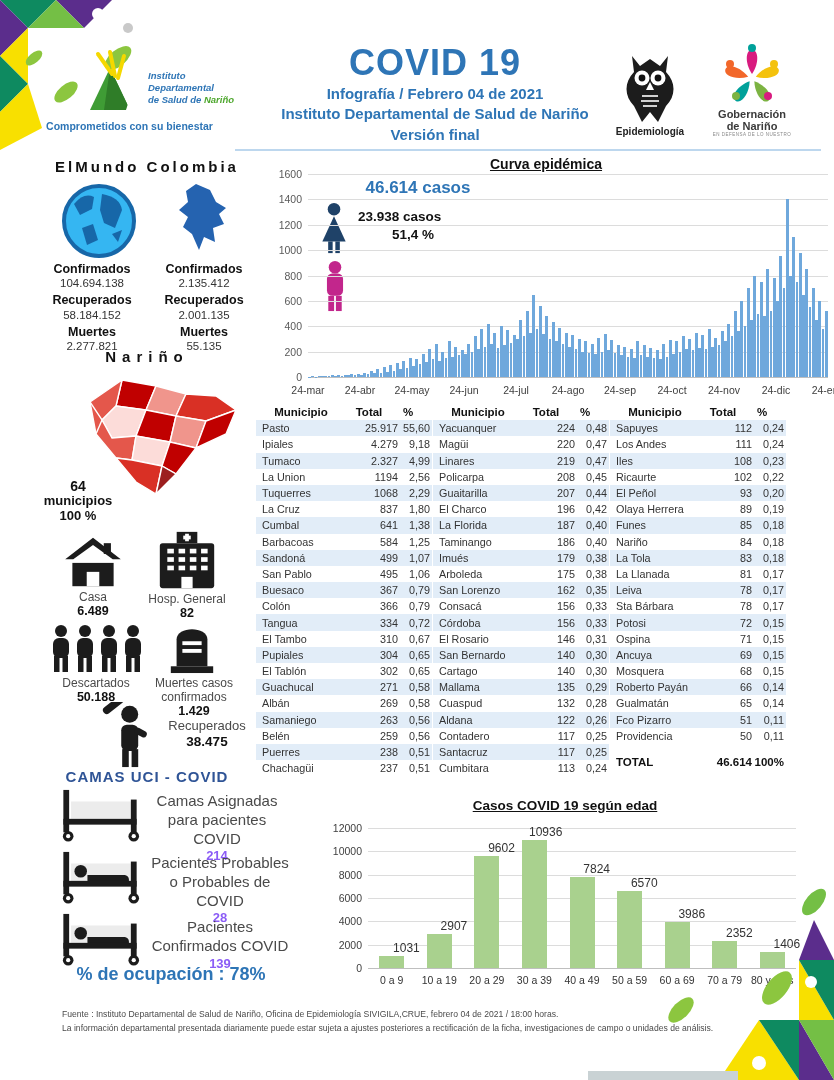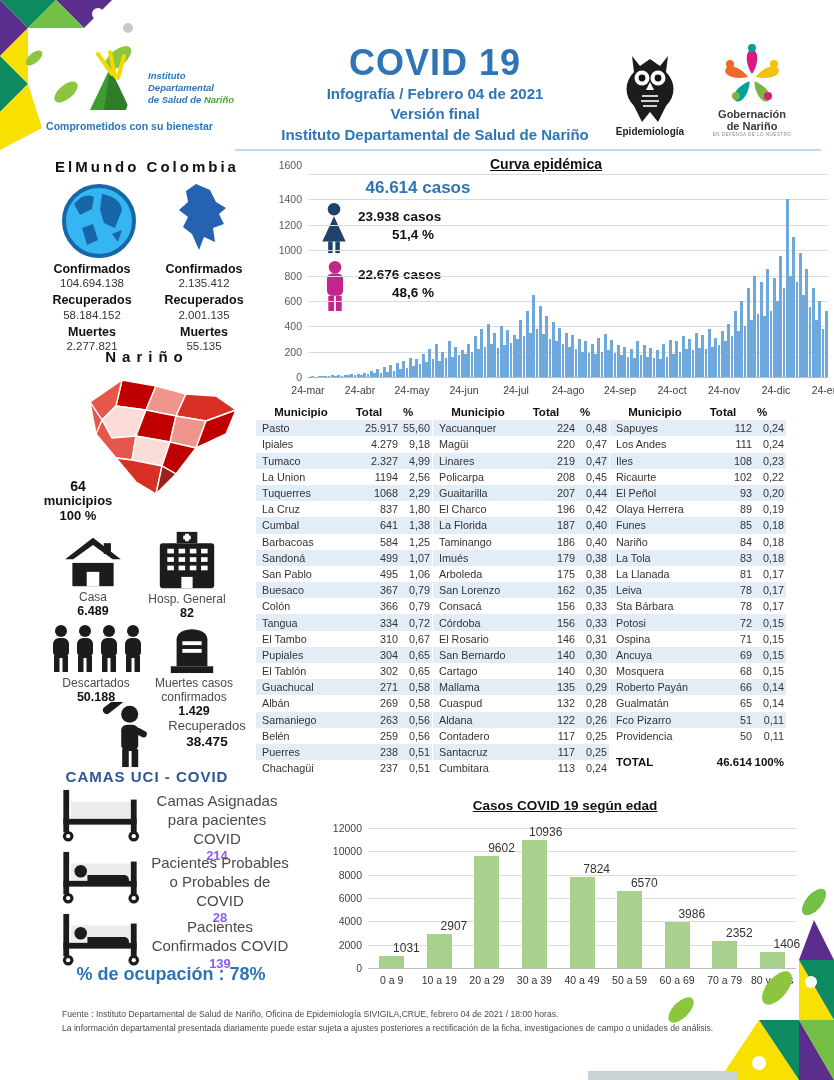--- a/index.html
+++ b/index.html
@@ -94,22 +94,22 @@
   <div class="abs idsn-text" style="left:148px;top:70px;width:110px;">
     <div>Instituto</div>
     <div>Departamental</div>
     <div><span>de Salud de</span> <span class="idsn-green">Nariño</span></div>
   </div>
   <div class="abs idsn-tag ctr" style="left:22px;top:120px;width:215px;">Comprometidos con su bienestar</div>
 
   <div class="abs ctr" style="left:240px;top:42px;width:390px;">
     <div class="hdr-title blue">COVID 19</div>
     <div class="hdr-sub blue">Infografía / Febrero 04 de 2021</div>
+    <div class="hdr-sub blue">Instituto Departamental de Salud de Nariño</div>
     <div class="hdr-sub blue">Versión final</div>
-    <div class="hdr-sub blue">Instituto Departamental de Salud de Nariño</div>
   </div>
 
   <svg class="abs" style="left:618px;top:50px;" width="64" height="76" viewBox="0 0 64 76">
     <path d="M14 6 L22 16 L32 9 L42 16 L50 6 L48 22 C58 32 58 46 48 56 L40 72 L32 62 L24 72 L16 56 C6 46 6 32 16 22 Z" fill="#1c1c1c"></path>
     <circle cx="24" cy="28" r="7.5" fill="#fff"></circle>
       <circle cx="40" cy="28" r="7.5" fill="#fff"></circle>
     <circle cx="24" cy="28" r="3.4" fill="#111"></circle>
       <circle cx="40" cy="28" r="3.4" fill="#111"></circle>
     <polygon points="32,32 28,40 36,40" fill="#fff"></polygon>
     <g stroke="#fff" stroke-width="1.6">
@@ -367,43 +367,39 @@
       <div class="ctr" style="width:110px;">51,4 %</div>
     </div>
     <svg class="abs" style="left:60px;top:104px;" width="34" height="52" viewBox="0 0 38 58">
       <g fill="#c2268c">
         <circle cx="19" cy="8" r="7"></circle>
         <rect x="10" y="15" width="18" height="25" rx="6"></rect>
         <rect x="11.5" y="40" width="6.5" height="17"></rect>
           <rect x="20" y="40" width="6.5" height="17"></rect>
       </g>
     </svg>
-    <div class="abs epi-sex" style="left:100px;top:110px;width:140px;">
-      <div>22.676 casos</div>
-      <div class="ctr" style="width:110px;">48,6 %</div>
-    </div>
     <div class="abs" id="epi-plot" style="left:0;top:0;width:576px;height:250px;">
         <div class="epi-base" style="left: 50px; top: 221px; width: 520px;"></div>
         <div class="epi-ylab" style="left: 4px; top: 215px;">0</div>
         <div class="epi-grid" style="left: 50px; top: 195.625px; width: 520px;"></div>
         <div class="epi-ylab" style="left: 4px; top: 189.625px;">200</div>
         <div class="epi-grid" style="left: 50px; top: 170.25px; width: 520px;"></div>
         <div class="epi-ylab" style="left: 4px; top: 164.25px;">400</div>
         <div class="epi-grid" style="left: 50px; top: 144.875px; width: 520px;"></div>
         <div class="epi-ylab" style="left: 4px; top: 138.875px;">600</div>
         <div class="epi-grid" style="left: 50px; top: 119.5px; width: 520px;"></div>
         <div class="epi-ylab" style="left: 4px; top: 113.5px;">800</div>
         <div class="epi-grid" style="left: 50px; top: 94.125px; width: 520px;"></div>
         <div class="epi-ylab" style="left: 4px; top: 88.125px;">1000</div>
         <div class="epi-grid" style="left: 50px; top: 68.75px; width: 520px;"></div>
         <div class="epi-ylab" style="left: 4px; top: 62.75px;">1200</div>
         <div class="epi-grid" style="left: 50px; top: 43.375px; width: 520px;"></div>
         <div class="epi-ylab" style="left: 4px; top: 37.375px;">1400</div>
         <div class="epi-grid" style="left: 50px; top: 18px; width: 520px;"></div>
-        <div class="epi-ylab" style="left: 4px; top: 3px;">1600</div>
+        <div class="epi-ylab" style="left: 4px; top: 12px;">1600</div>
         <div class="epi-bar" style="left: 50px; top: 220.75px; width: 2.76px; height: 0.25px; background: rgb(111, 168, 220);"></div>
         <div class="epi-bar" style="left: 53.25px; top: 220.37px; width: 2.76px; height: 0.63px; background: rgb(111, 168, 220);"></div>
         <div class="epi-bar" style="left: 56.5px; top: 220.62px; width: 2.76px; height: 0.38px; background: rgb(111, 168, 220);"></div>
         <div class="epi-bar" style="left: 59.75px; top: 219.99px; width: 2.76px; height: 1.02px; background: rgb(111, 168, 220);"></div>
         <div class="epi-bar" style="left: 63px; top: 220.49px; width: 2.76px; height: 0.51px; background: rgb(111, 168, 220);"></div>
         <div class="epi-bar" style="left: 66.25px; top: 219.73px; width: 2.76px; height: 1.27px; background: rgb(111, 168, 220);"></div>
         <div class="epi-bar" style="left: 69.5px; top: 220.24px; width: 2.76px; height: 0.76px; background: rgb(111, 168, 220);"></div>
         <div class="epi-bar" style="left: 72.75px; top: 219.48px; width: 2.76px; height: 1.52px; background: rgb(111, 168, 220);"></div>
         <div class="epi-bar" style="left: 76px; top: 219.99px; width: 2.76px; height: 1.02px; background: rgb(111, 168, 220);"></div>
         <div class="epi-bar" style="left: 79.25px; top: 219.1px; width: 2.76px; height: 1.9px; background: rgb(111, 168, 220);"></div>

